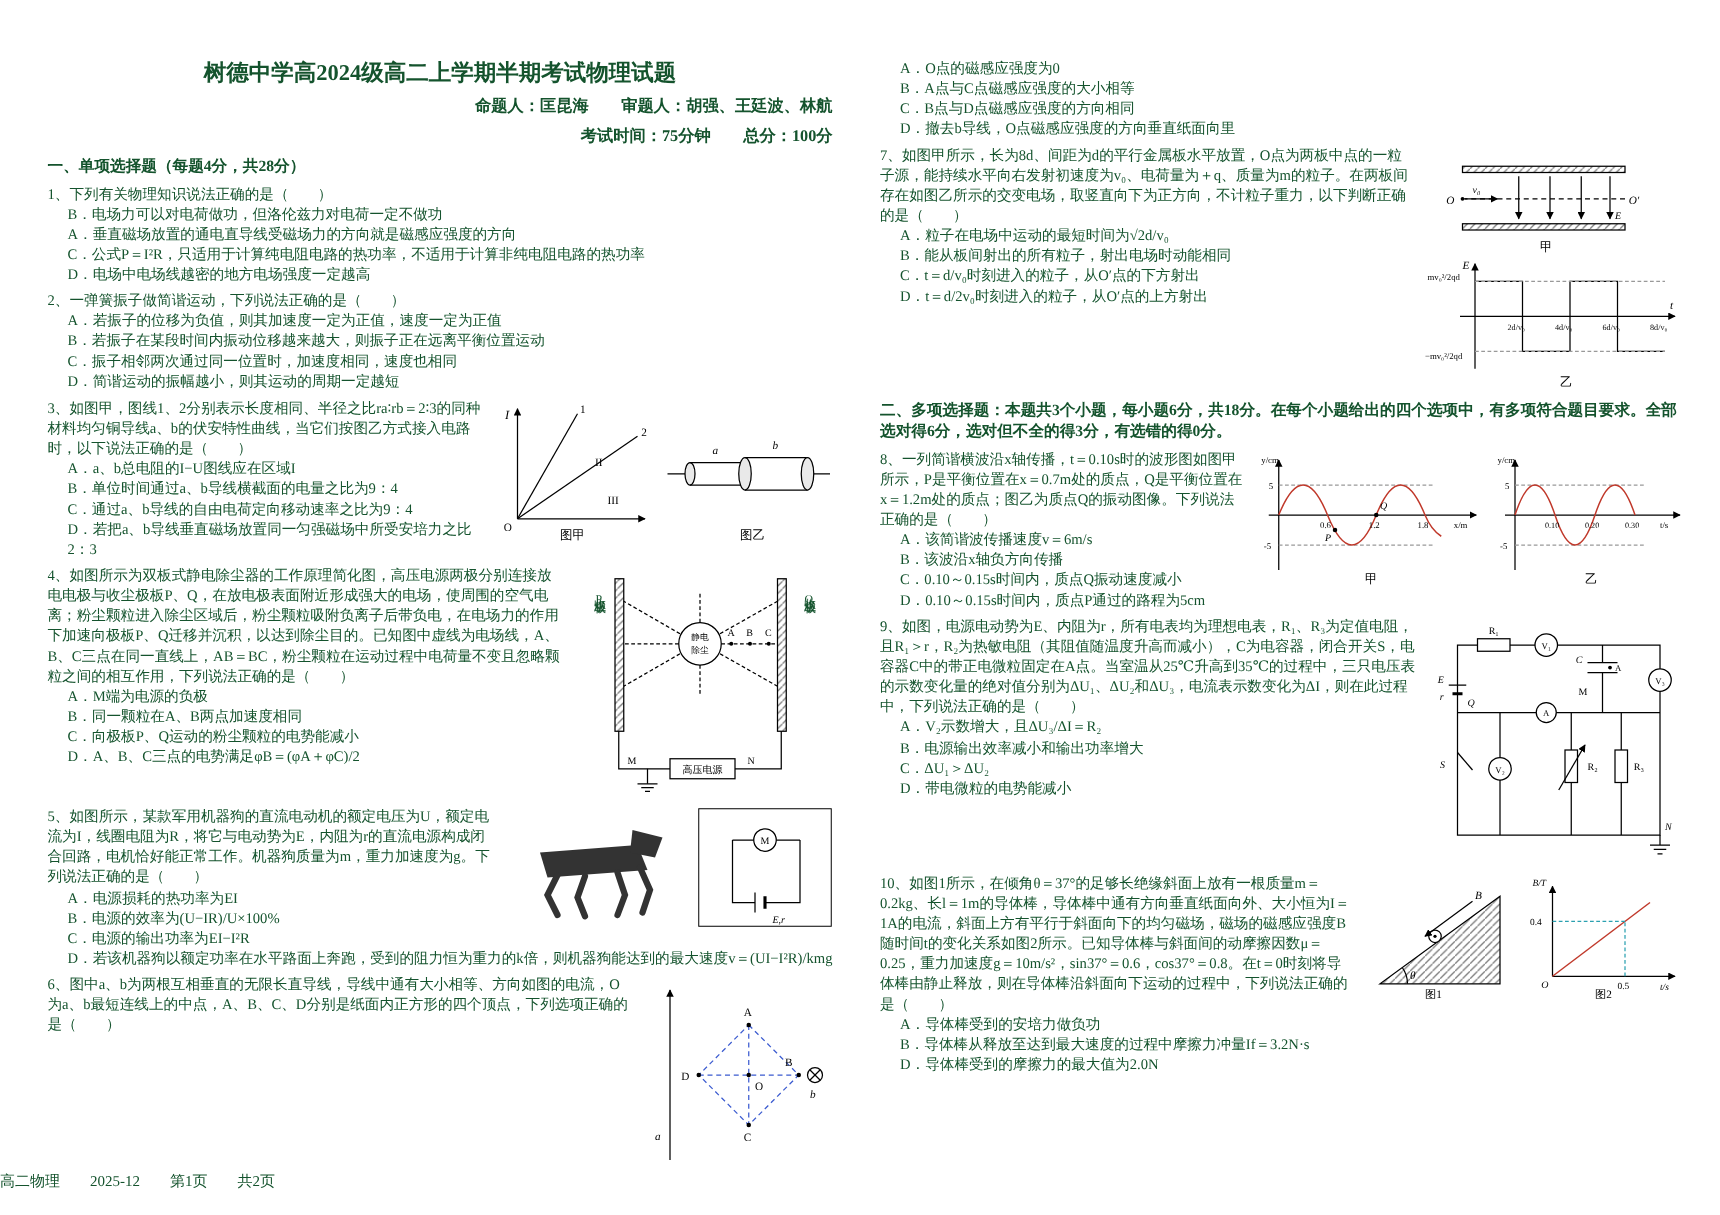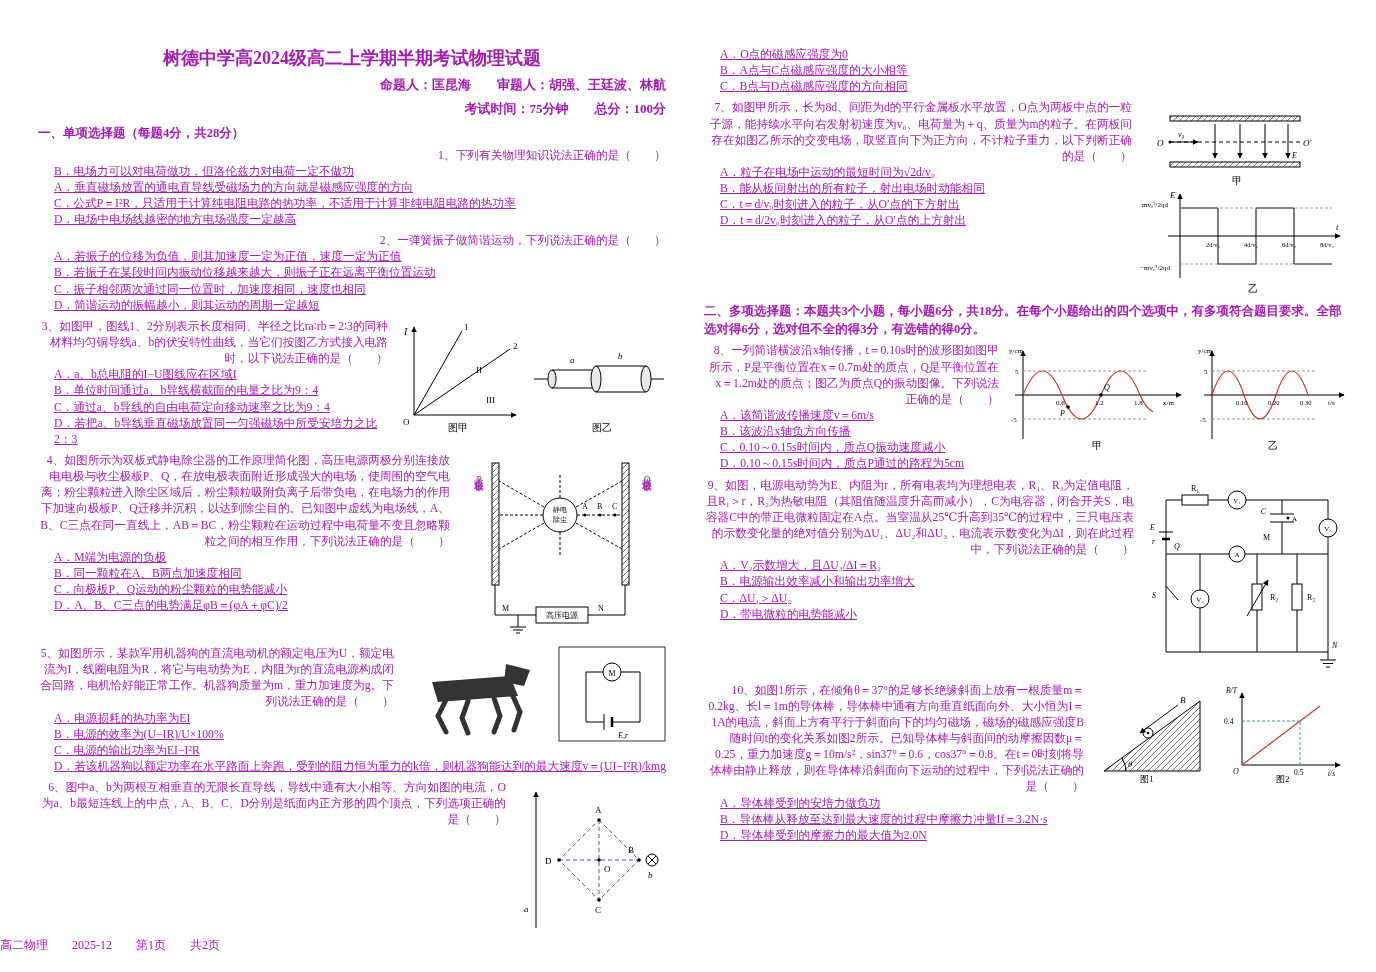--- a/index.html
+++ b/index.html
@@ -1,26 +1,26 @@
 <!DOCTYPE html>
 <html><head>
 <meta charset="utf-8">
 <style>
   html,body{margin:0;padding:0;background:#ffffff;}
-  .page{position:relative;width:1376px;height:972px;background:#ffffff;color:#a21caf;
+  .page{position:relative;width:1376px;height:972px;background:#ffffff;color:#14532d;
         font-family:"Liberation Serif","DejaVu Serif",serif;overflow:hidden;}
   .col{position:absolute;}
   .col-left{left:38px;top:46px;width:628px;}
   .col-right{left:704px;top:42px;width:646px;}
   .title{text-align:center;font-size:18px;font-weight:700;}
   .meta{text-align:right;font-size:13px;font-weight:700;margin-top:6px;}
   .sec{font-size:12.5px;font-weight:700;margin-top:7px;line-height:1.4;}
   .q{font-size:11.7px;line-height:1.38;margin-top:5px;overflow:hidden;}
-  .stem{margin:0;text-align:right;}
-  .opt{margin:0;padding-left:16px;text-decoration:underline;}
+  .stem{margin:0;}
+  .opt{margin:0;padding-left:16px;}
   .fig{float:right;margin:0 0 2px 8px;}
   .figrow{float:right;margin:0 0 2px 8px;display:flex;gap:6px;align-items:flex-start;}
   svg{display:block;}
   svg text{font-family:"Liberation Serif","DejaVu Serif",serif;fill:#000;}
   .vtext{position:absolute;writing-mode:vertical-rl;text-orientation:upright;font-size:9.5px;letter-spacing:1px;}
   .footer{position:absolute;bottom:18px;left:0;width:100%;font-size:12px;}
 </style>
 </head>
 <body>
 
@@ -210,20 +210,21 @@
     </div>
 
   </div>
 
   <div class="col col-right">
 
     <div class="q">
       <p class="opt">A．O点的磁感应强度为0</p>
       <p class="opt">B．A点与C点磁感应强度的大小相等</p>
       <p class="opt">C．B点与D点磁感应强度的方向相同</p>
+      <p class="opt">D．撤去b导线，O点磁感应强度的方向垂直纸面向里</p>
     </div>
 
     <div class="q">
       <div class="fig">
         <svg width="205" height="86" viewBox="0 0 205 86">
           <rect x="30" y="16" width="130" height="5" fill="url(#hat)" stroke="#000"></rect>
           <rect x="30" y="62" width="130" height="5" fill="url(#hat)" stroke="#000"></rect>
           <circle cx="30" cy="42" r="1.5" fill="#000"></circle>
           <text x="17" y="46" font-size="9" font-style="italic">O</text>
           <line x1="32" y1="42" x2="58" y2="42" stroke="#000" marker-end="url(#arr)"></line>

